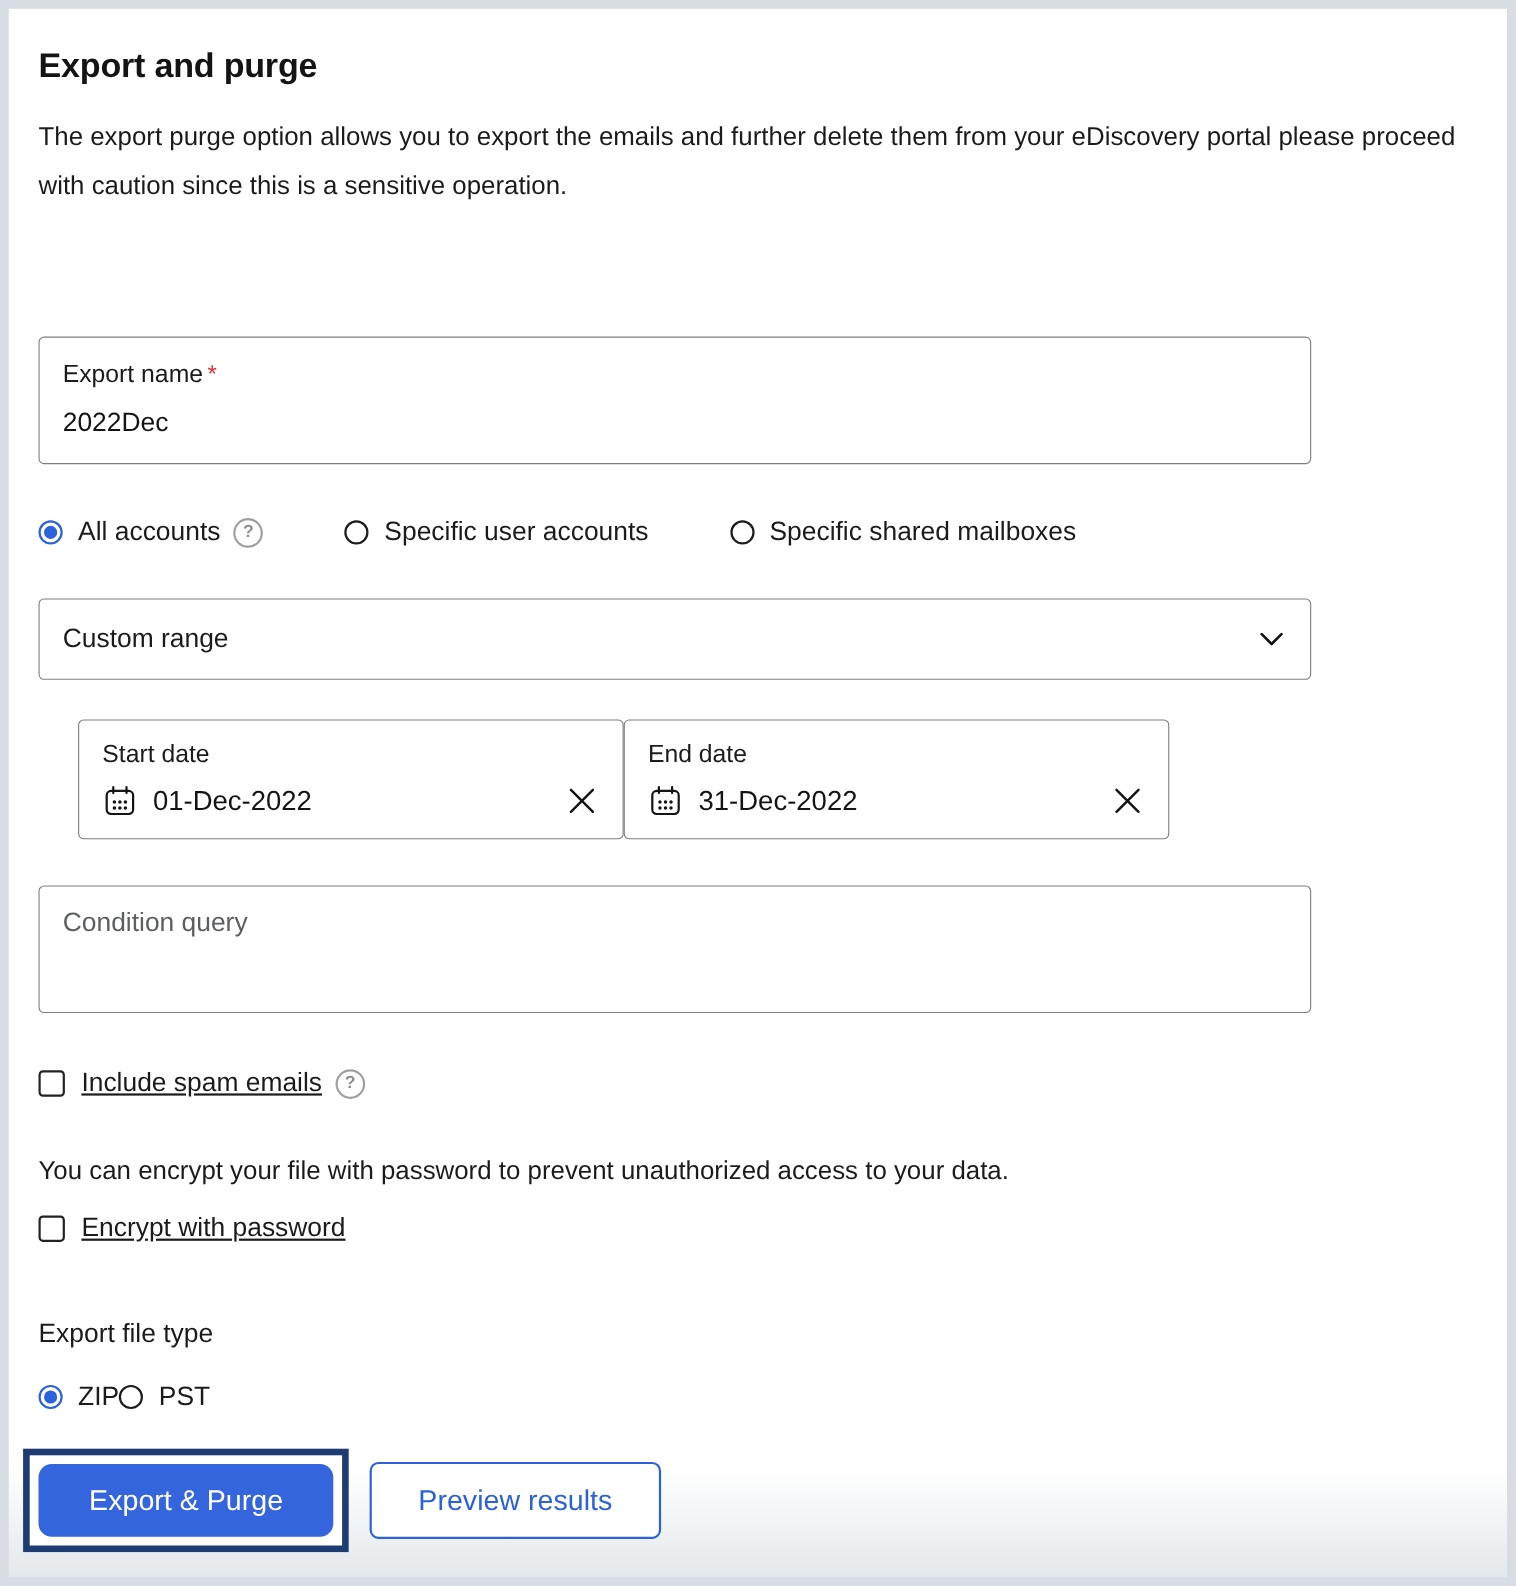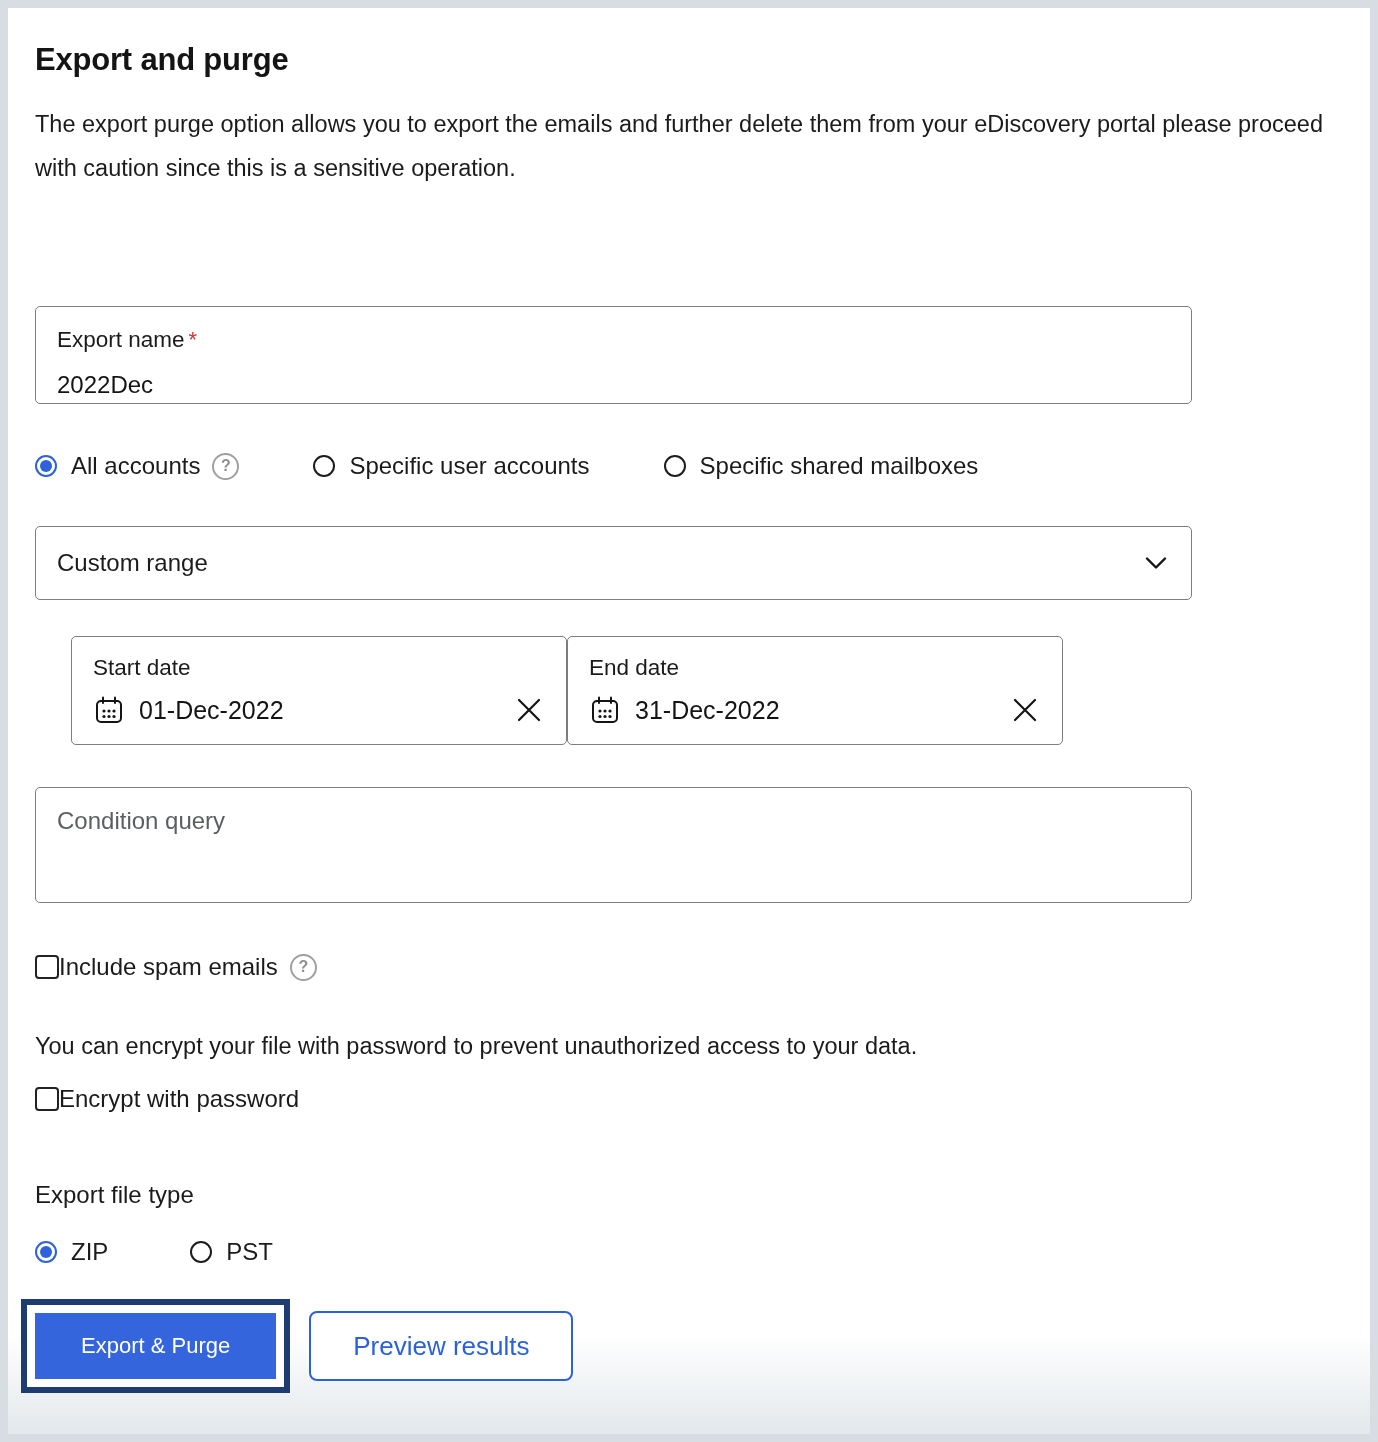--- a/index.html
+++ b/index.html
@@ -31,21 +31,21 @@
     max-width: 1340px;
   }
   .field-box {
     width: 1157px;
     border: 1px solid #7d7d7d;
     border-radius: 5px;
     background: #fff;
   }
   .export-name-box {
     margin-top: 116px;
-    padding: 20px 21px 4px 21px;
+    padding: 20px 21px 22px 21px;
   }
   .field-label { font-size: 22.5px; color: #1b1b1b; line-height: 25px; }
   .required { color: #d13438; margin-left: 4px; font-size: 22px; }
   .field-value { margin-top: 19px; font-size: 24px; color: #141414; line-height: 28px; }
 
   .radio-row {
     margin-top: 48px;
     display: flex;
     align-items: center;
     gap: 74px;
@@ -122,44 +122,44 @@
   .check-row { display: flex; align-items: center; }
   .spam-row { margin-top: 50px; }
   .checkbox {
     width: 24px; height: 24px;
     border: 2.5px solid #222;
     border-radius: 4px;
     background: #fff;
     flex: 0 0 auto;
     cursor: pointer;
   }
-  .check-label { font-size: 24px; color: #1b1b1b; }
+  .check-label { margin-left: 15px; font-size: 24px; color: #1b1b1b; text-decoration: underline; }
 
   .encrypt-note { margin-top: 52px; font-size: 23.5px; color: #1b1b1b; }
   .encrypt-row { margin-top: 25px; text-align: right; }
 
   .file-type-label { margin-top: 68px; font-size: 24px; color: #1b1b1b; }
-  .file-type-row { margin-top: 29px; display: flex; align-items: center; gap: 82px; }
+  .file-type-row { margin-top: 29px; display: flex; align-items: center; }
 
   .actions-row { margin-top: 33px; display: flex; align-items: center; }
   .highlight-box {
     border: 6px solid #1d3c72;
     padding: 8px;
     background: #fff;
     margin-left: -14px;
   }
   .btn-primary {
     display: flex; align-items: center; justify-content: center;
     height: 66px;
     padding: 0 46px;
     background: #3465dd;
     color: #ffffff;
-    font-size: 22px;
+    font-size: 26px;
     border: none;
-    border-radius: 0;
+    border-radius: 12px;
     font-family: inherit;
     cursor: pointer;
   }
   .btn-secondary {
     display: flex; align-items: center; justify-content: center;
     height: 70px;
     padding: 0 42px;
     margin-left: 19px;
     background: #ffffff;
     color: #2b62d9;

